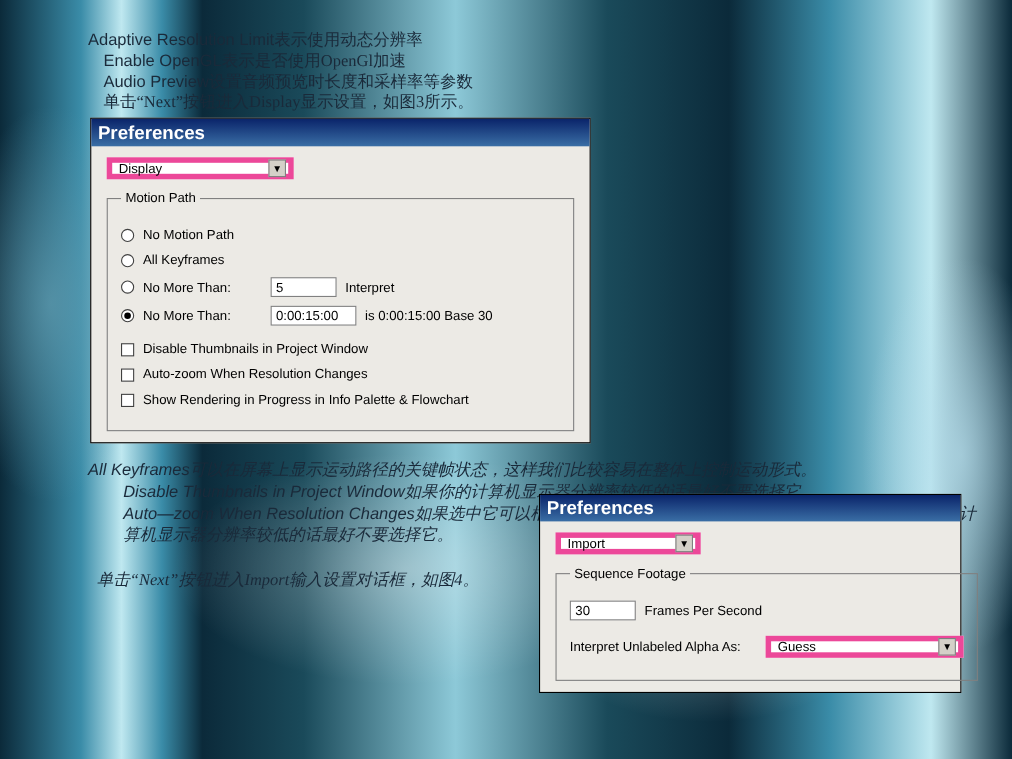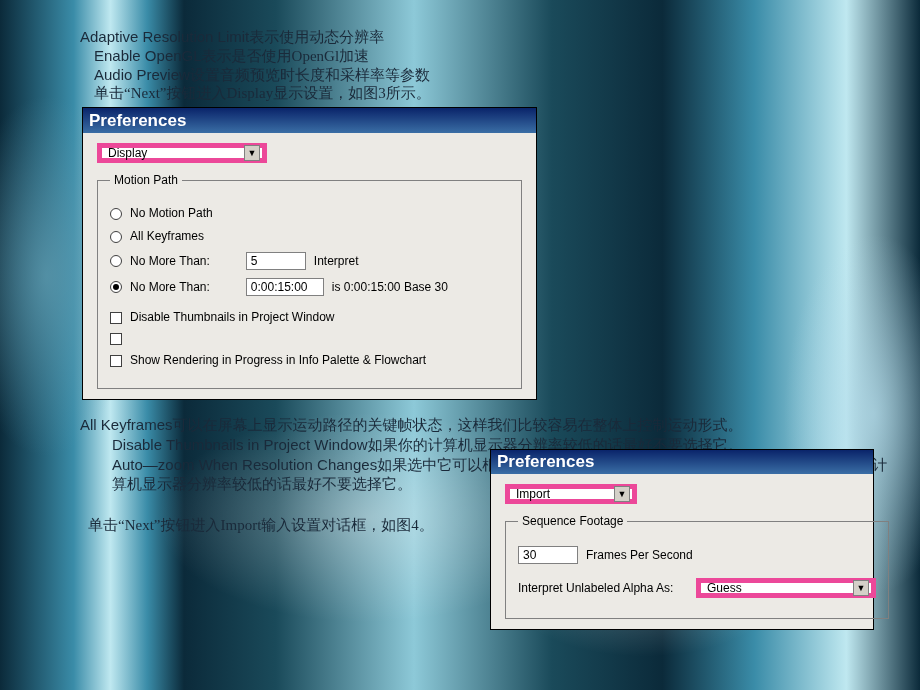--- a/index.html
+++ b/index.html
@@ -86,21 +86,21 @@
   .textbox {
     background:#fff; border:1px solid #808080; height:18px;
     padding:0 4px; font-size:12px; display:inline-flex; align-items:center;
     min-width: 60px;
   }
 
   #dlg1 { width: 455px; margin-left: 2px; }
   #dlg2 { width: 384px; position: absolute; left: 490px; top: 445px; }
 
   .paras { margin-top: 16px; font-size: 15px; }
-  .paras p { margin: 1px 0; }
+  .paras p { margin: 1px 0; font-style: italic; }
   .wide-drop { width: 180px; }
 
 </style>
 </head>
 <body>
 
 <div class="content">
 
   <div>
     <div><span class="key">Adaptive Resolution Limit</span><span>表示使用动态分辨率</span></div>
@@ -142,20 +142,21 @@
           <span class="textbox" style="width:78px">0:00:15:00</span>
           <span>is 0:00:15:00  Base 30</span>
         </div>
 
         <div class="row" style="margin-top:14px">
           <span class="check"></span>
           <span>Disable Thumbnails in Project Window</span>
         </div>
         <div class="row">
           <span class="check"></span>
+          <span>Auto-zoom When Resolution Changes</span>
         </div>
         <div class="row">
           <span class="check"></span>
           <span>Show Rendering in Progress in Info Palette &amp; Flowchart</span>
         </div>
       </fieldset>
     </div>
   </div>
 
   <div class="paras" style="max-width:810px;">

